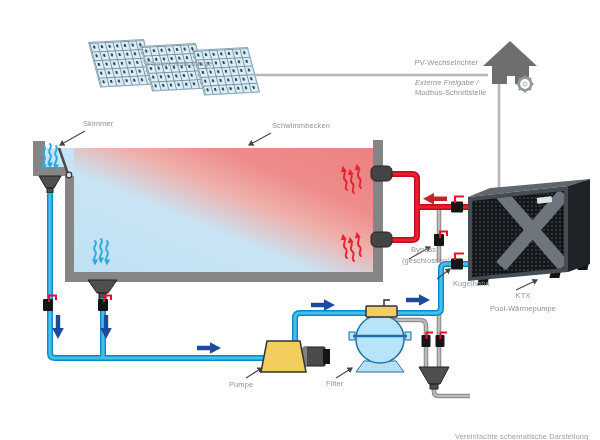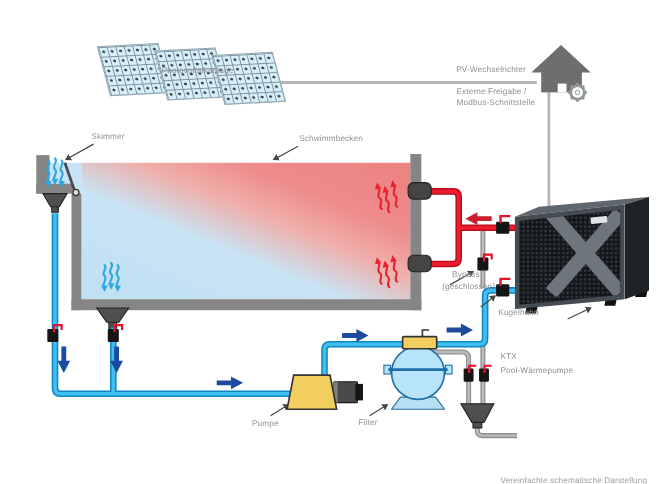--- a/index.html
+++ b/index.html
@@ -36,21 +36,21 @@
   #hp-grille{position:absolute;inset:0;background-color:#14171a;
     background-image:radial-gradient(circle,#31373d 1px,transparent 1.3px);
     background-size:4px 4px;
     clip-path:polygon(6px 25px,98px 15px,98px 92px,6px 101px);}
   .hp-xbar{position:absolute;left:59.5px;top:6px;width:13px;height:96px;background:#6e757c;border-radius:2px;}
   #hp-logo{position:absolute;left:71px;top:21px;width:15px;height:6px;background:#e0e2e3;
     border-radius:1px;transform:rotate(-6deg);}
   .hp-foot{position:absolute;width:10px;height:6px;background:#101214;transform:skewX(-12deg);}
   
   .lbl{position:absolute;font-size:7.5px;line-height:10px;color:#8f9296;letter-spacing:.1px;z-index:8;white-space:nowrap;}
-  .lbl.center{text-align:left;margin-top:28px;}
+  .lbl.center{text-align:center;}
   .lbl.right{text-align:right;}
   svg.layer{position:absolute;left:0;top:0;z-index:5;}
   svg.layer2{position:absolute;left:0;top:0;z-index:7;}
 </style>
 </head>
 <body>
 
 <div id="canvas">
 
   <div id="water-skimmer"></div>
@@ -235,21 +235,21 @@
     <div class="face" id="hp-front"></div>
     <div id="hp-grille">
       <div class="hp-xbar" style="transform:rotate(41deg);"></div>
       <div class="hp-xbar" style="transform:rotate(-41deg);"></div>
       <div id="hp-logo"></div>
     </div>
   </div>
 
   <div class="lbl" style="left:147px;top:27px;margin-top:32px;">Photovoltaikanlage</div>
   <div class="lbl right" style="left:378px;top:58px;width:100px;">PV-Wechselrichter</div>
-  <div class="lbl" style="left:415px;top:78px;">Externe Freigabe /</div>
+  <div class="lbl" style="left:415px;top:78px;font-style:italic;">Externe Freigabe /</div>
   <div class="lbl" style="left:415px;top:88px;">Modbus-Schnittstelle</div>
   <div class="lbl" style="left:83px;top:119px;">Skimmer</div>
   <div class="lbl" style="left:272px;top:121px;">Schwimmbecken</div>
   <div class="lbl" style="left:383px;top:245px;padding-left:28px;">Bypass</div>
   <div class="lbl" style="left:383px;top:256px;padding-left:19px;">(geschlossen)</div>
   <div class="lbl" style="left:417px;top:279px;margin-left:36px;">Kugelhahn</div>
   <div class="lbl" style="left:229px;top:380px;">Pumpe</div>
   <div class="lbl" style="left:326px;top:379px;">Filter</div>
   <div class="lbl center" style="left:455px;top:291px;width:136px;">KTX</div>
   <div class="lbl center" style="left:455px;top:304px;width:136px;">Pool-Wärmepumpe</div>

